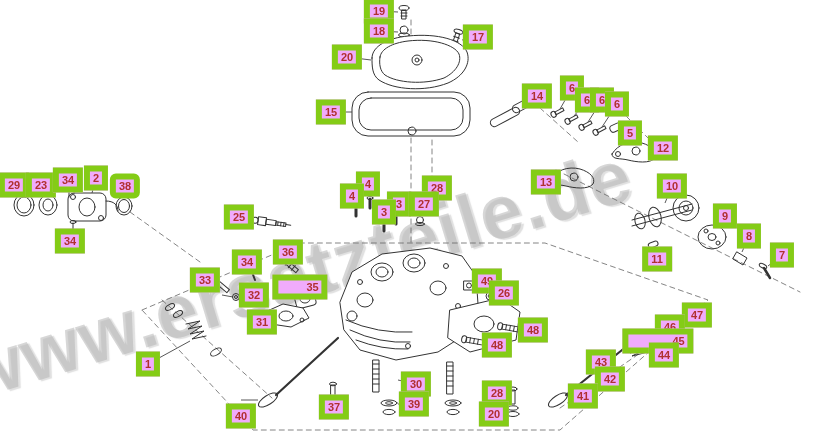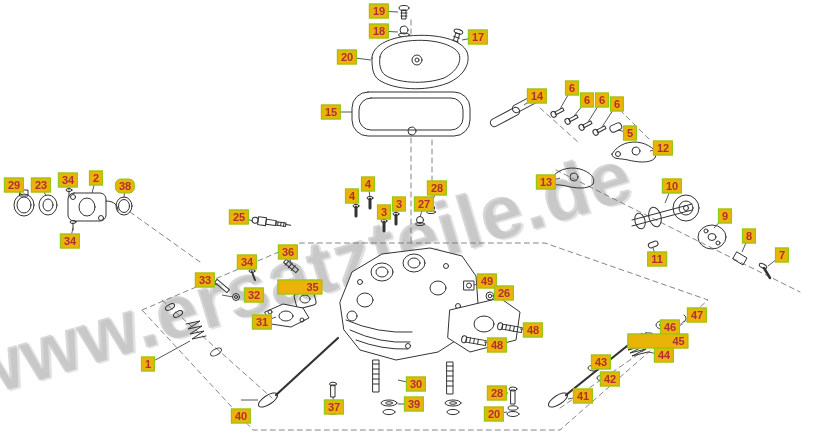--- a/index.html
+++ b/index.html
@@ -13,21 +13,21 @@
     text-shadow:2px 2px 1px rgba(130,130,130,0.25);
     white-space:nowrap;z-index:1;user-select:none;
   }
   svg.layer{position:absolute;left:0;top:0;width:814px;height:434px}
   #art-svg{z-index:2}
   #leader-svg{z-index:3}
   #leader-svg line{stroke:#444;stroke-width:0.9}
   #callout-layer{position:absolute;left:0;top:0;width:814px;height:434px;z-index:4}
   .callout{
     position:absolute;transform:translate(-50%,-50%);
-    background:#eab308;border:1px solid #84cc16;color:#b03030;
+    background:#f0abfc;border:6px solid #84cc16;color:#b03030;
     font-weight:bold;font-size:11px;line-height:13px;
     padding:0 3px;min-width:10px;text-align:center;
   }
 </style>
 </head>
 <body>
 
 <div class="stage">
 
   <div class="watermark">www.ersatzteile.de</div>

